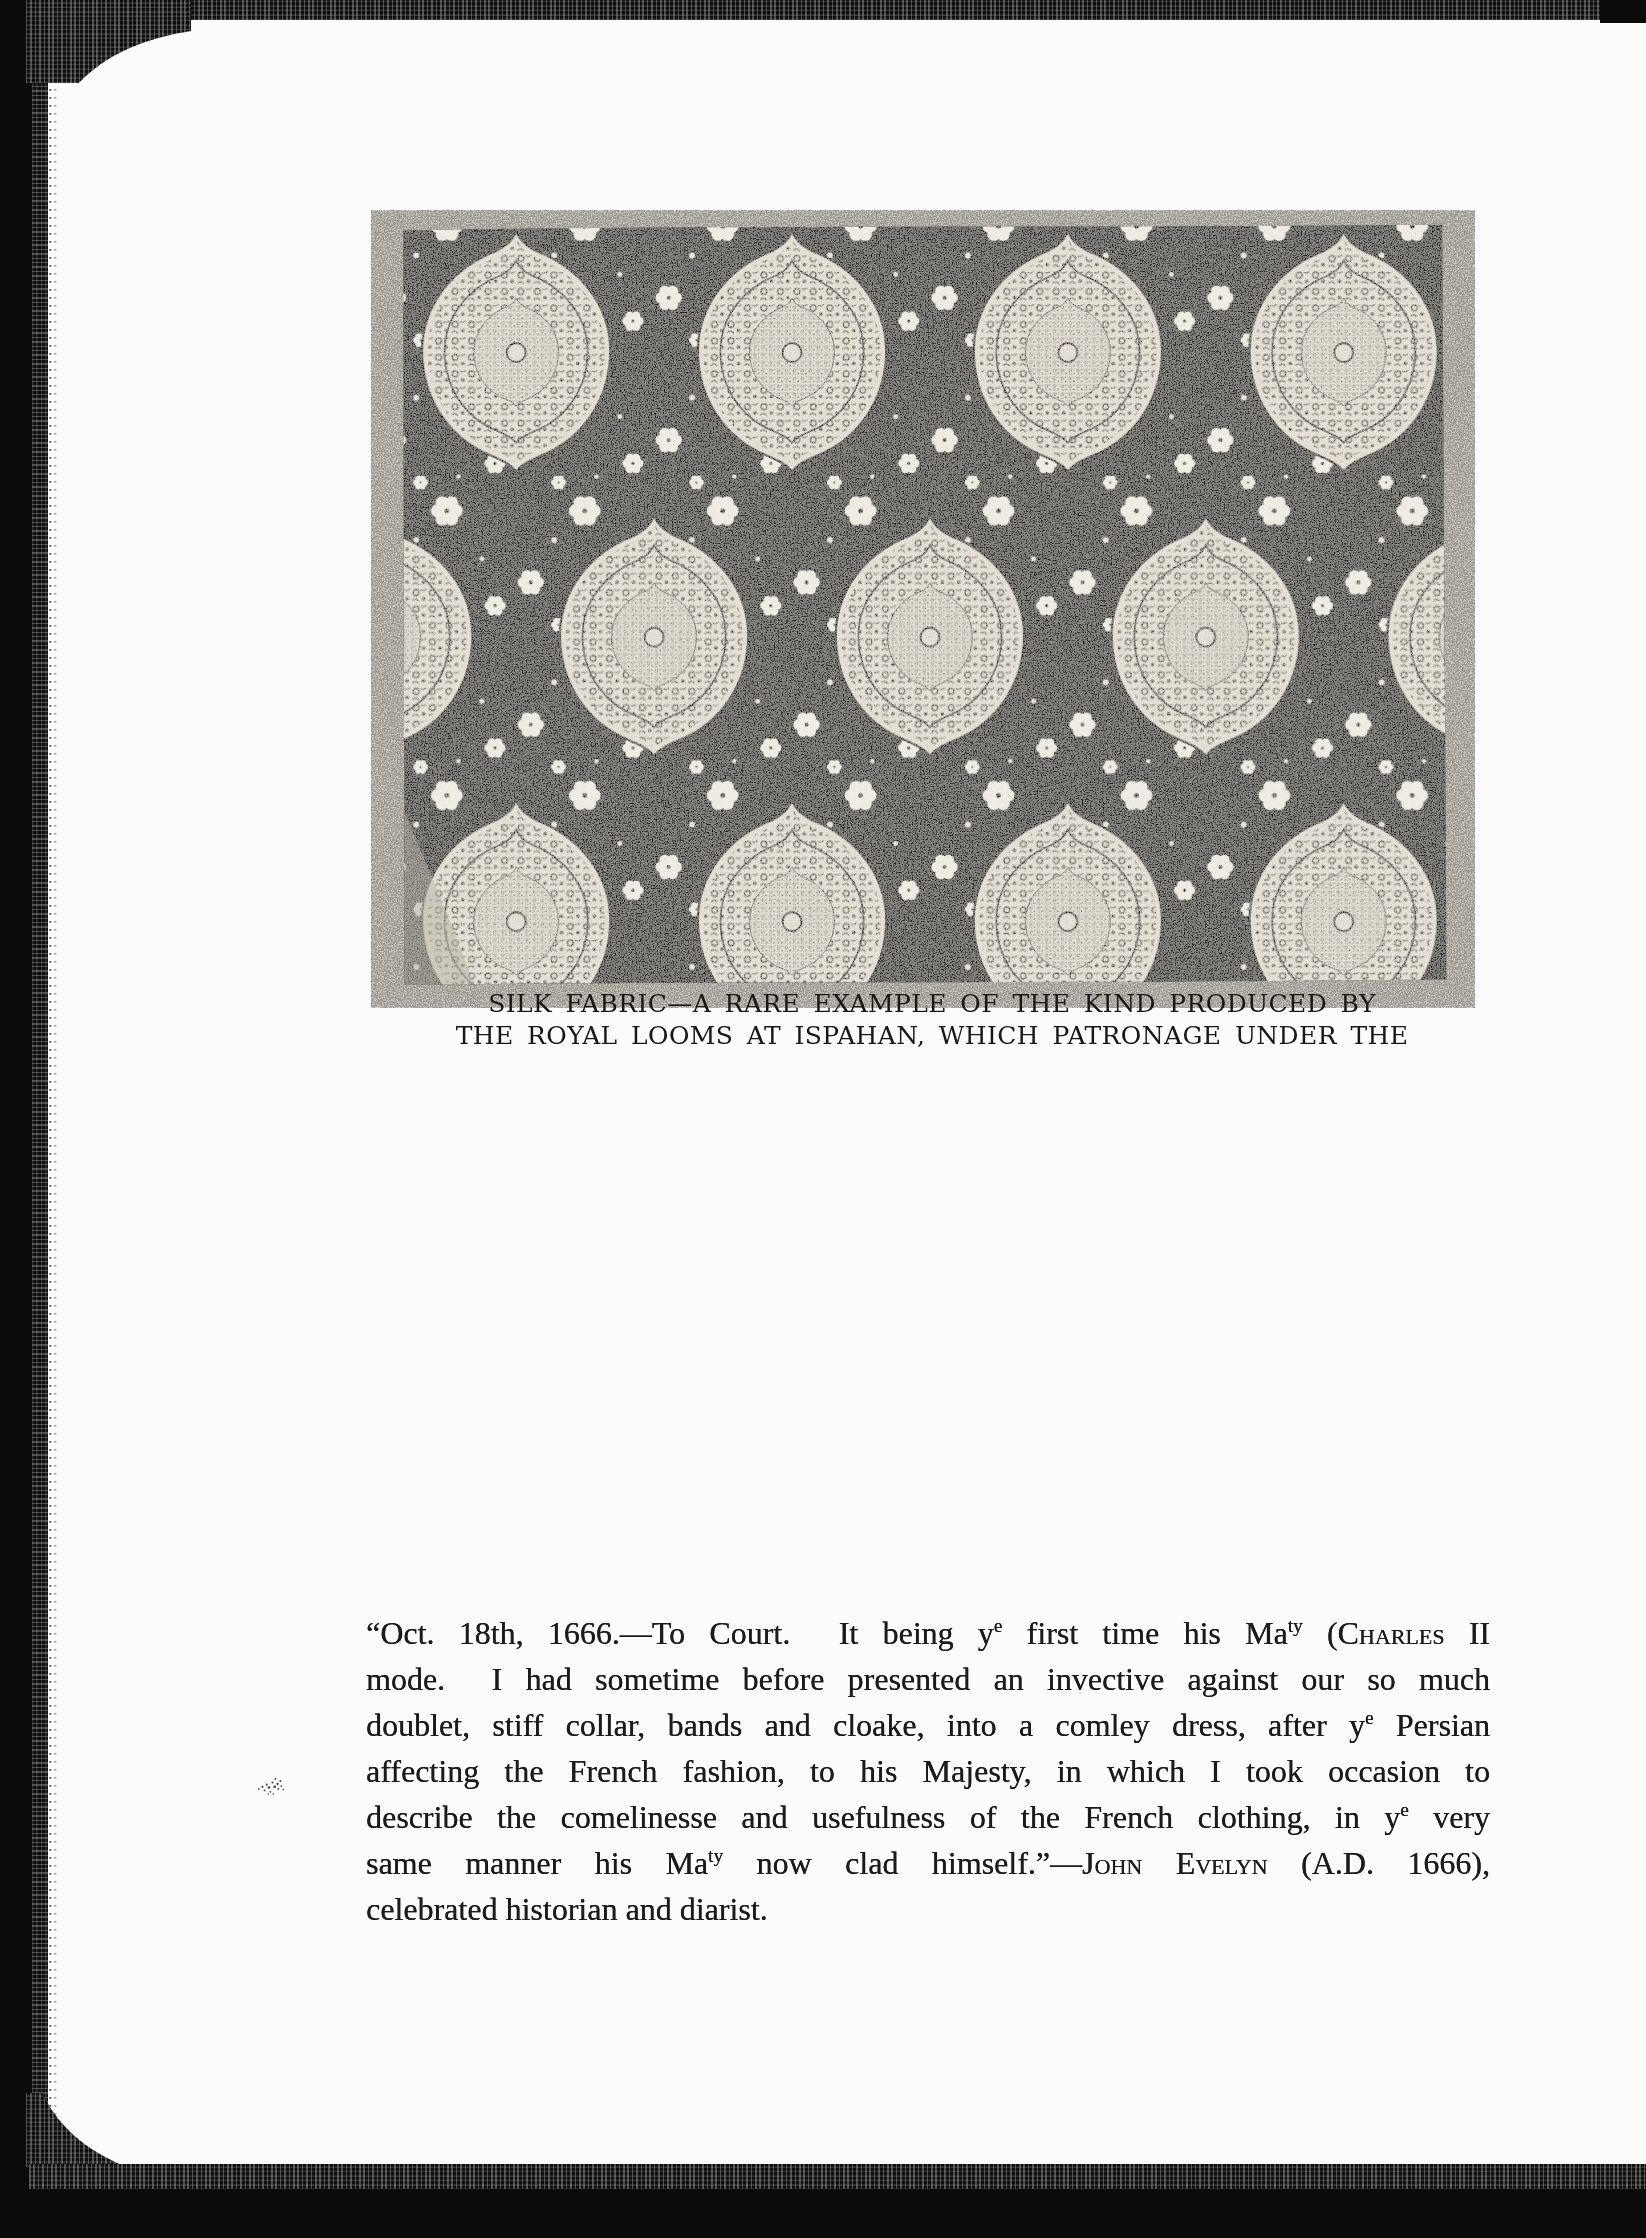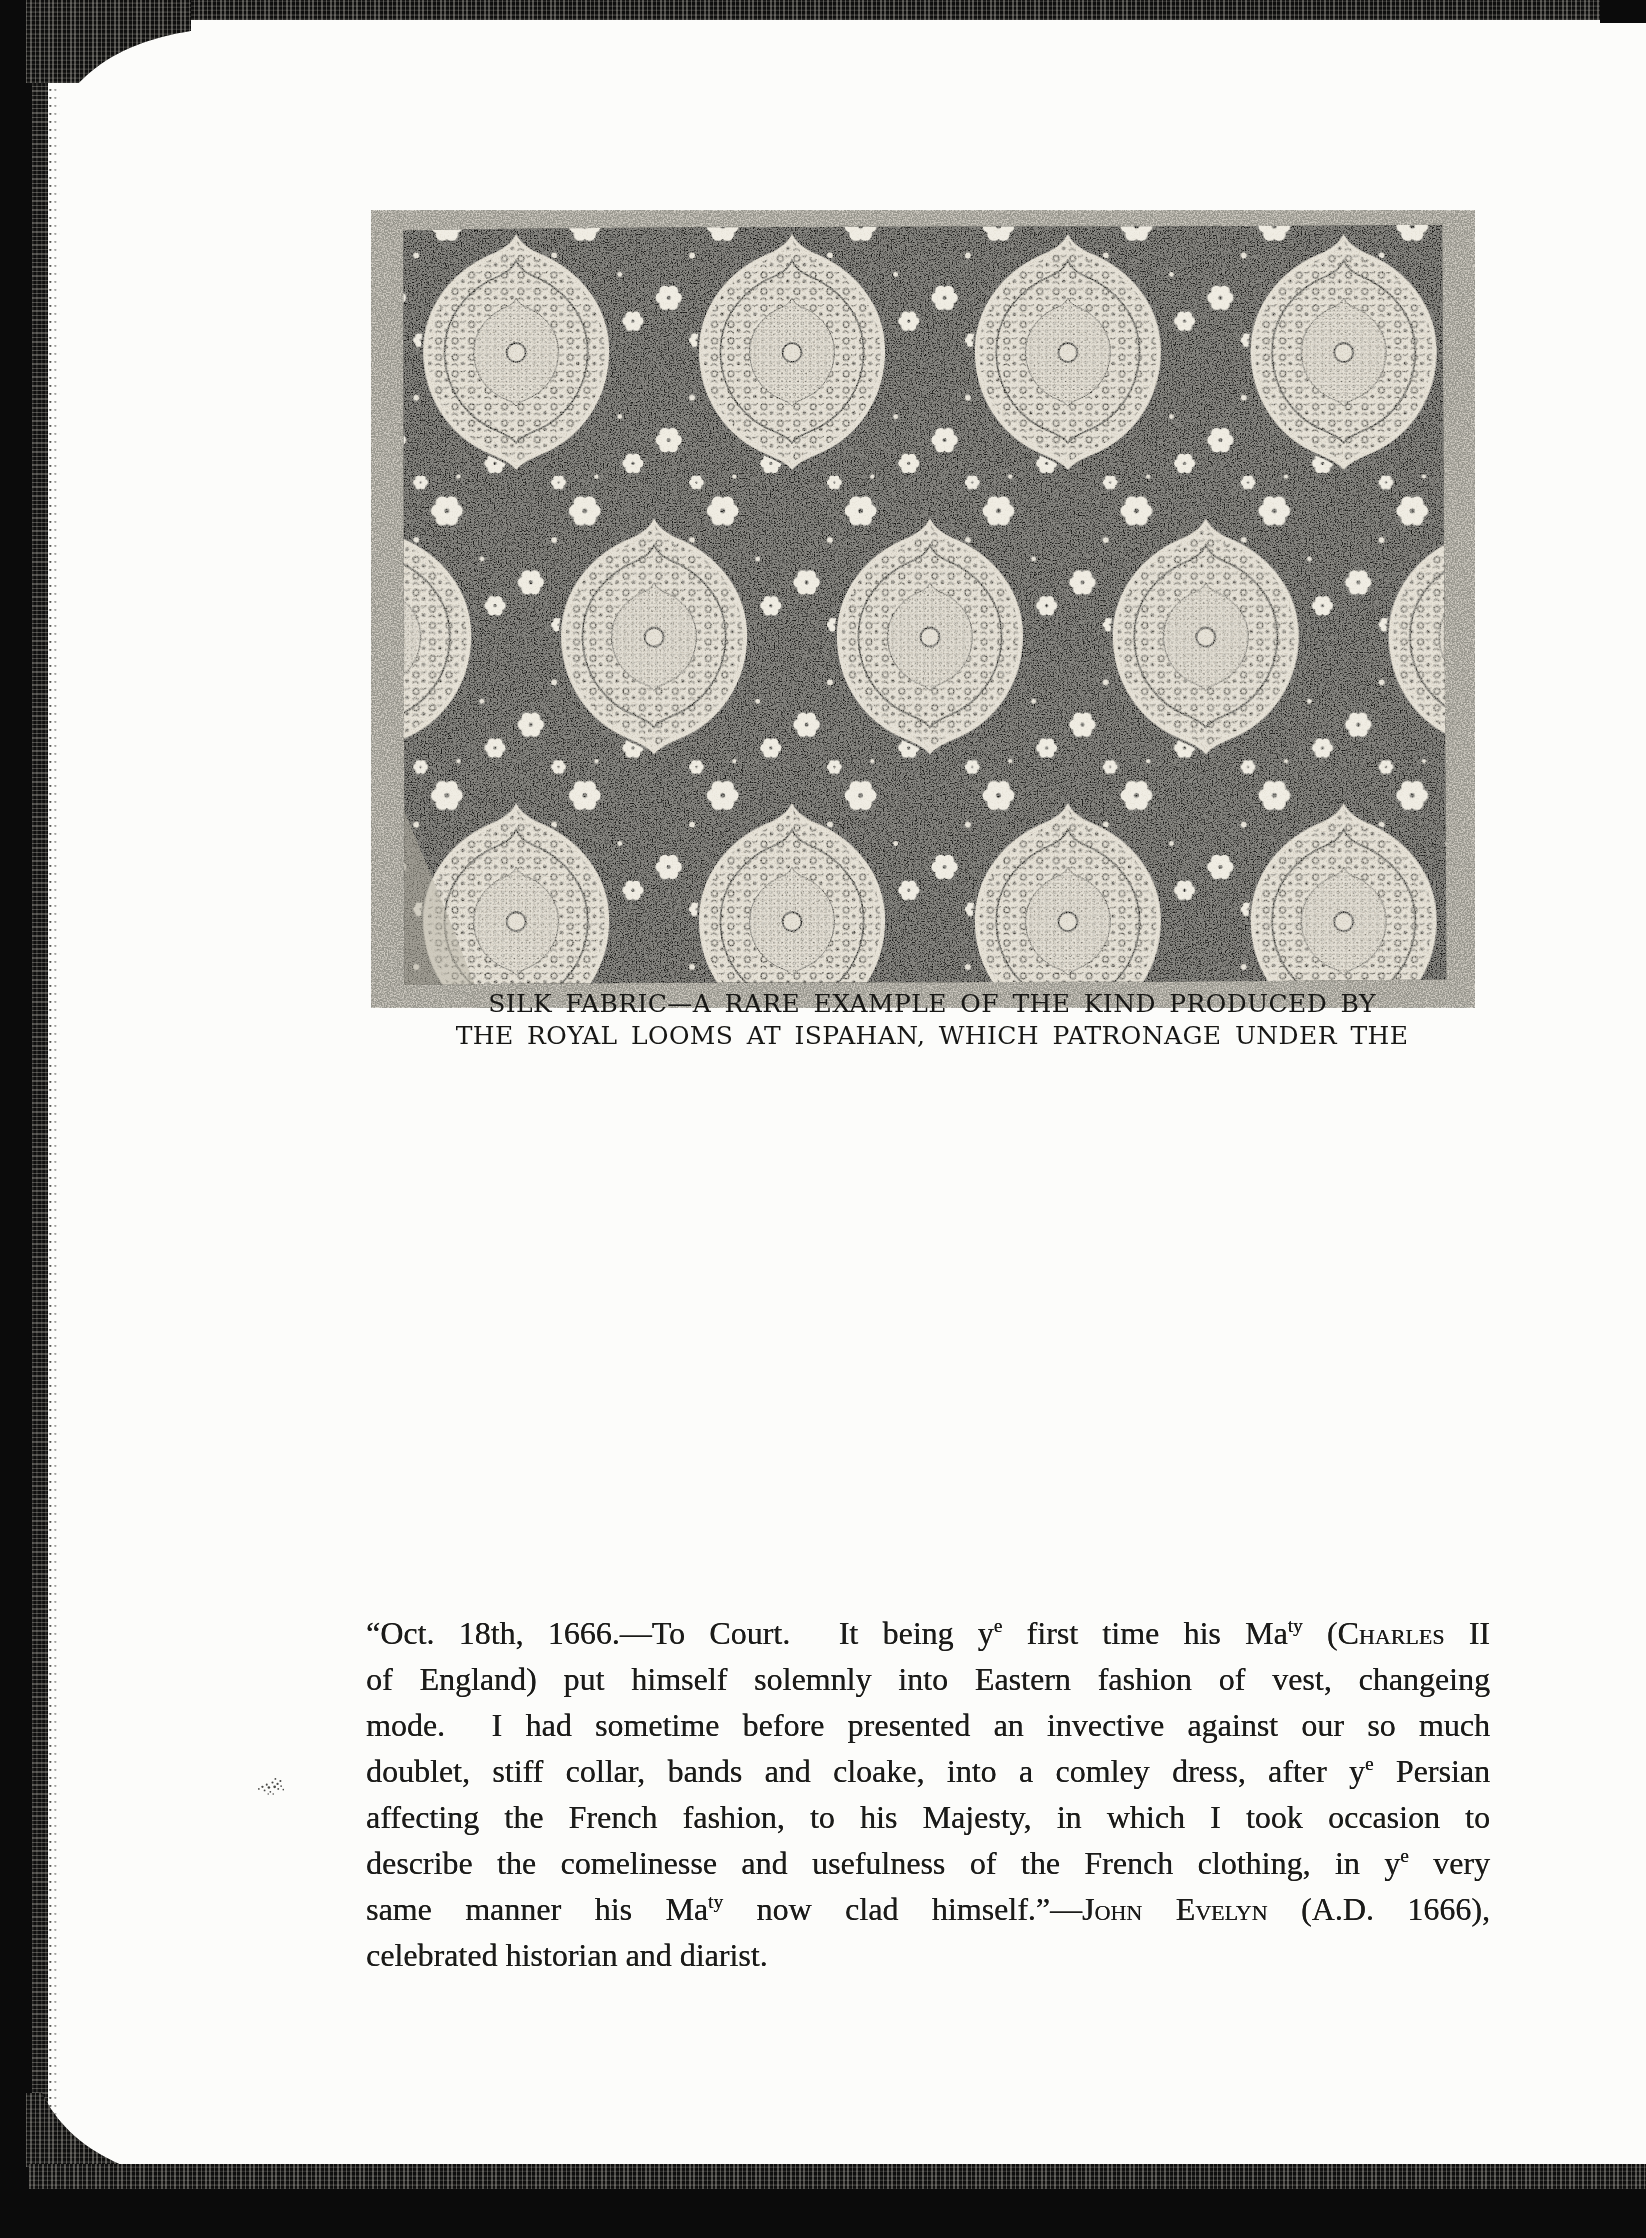--- a/index.html
+++ b/index.html
@@ -172,21 +172,20 @@
       <circle cx="35" cy="7" r="1.4"></circle>
     <circle cx="36" cy="14" r="1.2"></circle>
       <circle cx="39" cy="19" r="1.1"></circle>
       <circle cx="25" cy="25" r="1.1"></circle>
     <circle cx="18" cy="25" r="1.0"></circle>
   </g>
 </svg>
 
 <div class="abs" id="quote">
     <div class="q-line"><span>“Oct. 18th, 1666.—To Court.&nbsp; It being y</span><span class="sup">e</span><span> first time his Ma</span><span class="sup">ty</span><span> (</span><span class="sc">Charles</span><span> II</span></div>
-    <div class="q-line"><span>of England) put himself solemnly into Eastern fashion of vest, changeing</span></div>
     <div class="q-line"><span>mode.&nbsp; I had sometime before presented an invective against our so much</span></div>
     <div class="q-line"><span>doublet, stiff collar, bands and cloake, into a comley dress, after y</span><span class="sup">e</span><span> Persian</span></div>
     <div class="q-line"><span>affecting the French fashion, to his Majesty, in which I took occasion to</span></div>
     <div class="q-line"><span>describe the comelinesse and usefulness of the French clothing, in y</span><span class="sup">e</span><span> very</span></div>
     <div class="q-line"><span>same manner his Ma</span><span class="sup">ty</span><span> now clad himself.”—</span><span class="sc">John Evelyn</span><span> (A.D. 1666),</span></div>
     <div class="q-line q-last"><span>celebrated historian and diarist.</span></div>
   </div>
 
 
 </body></html>

